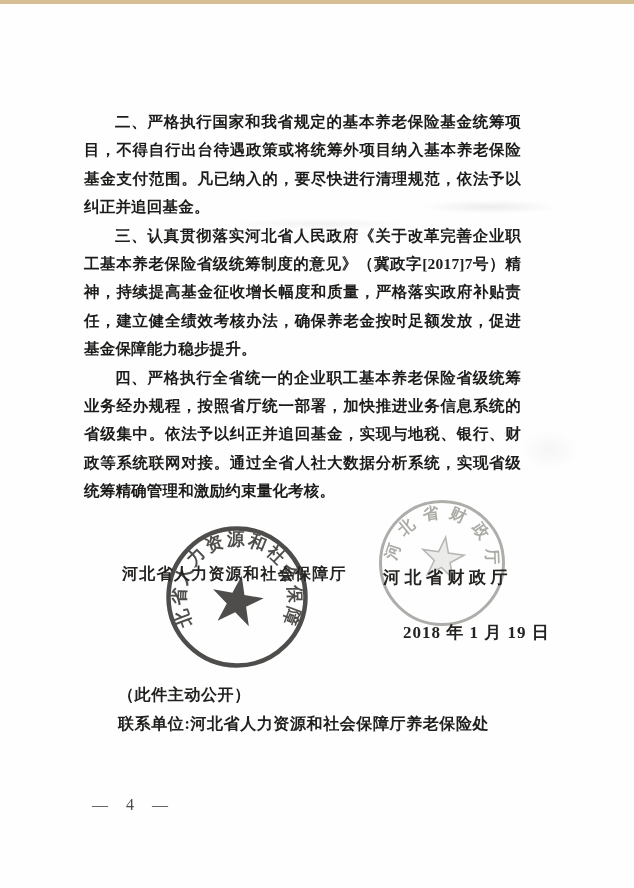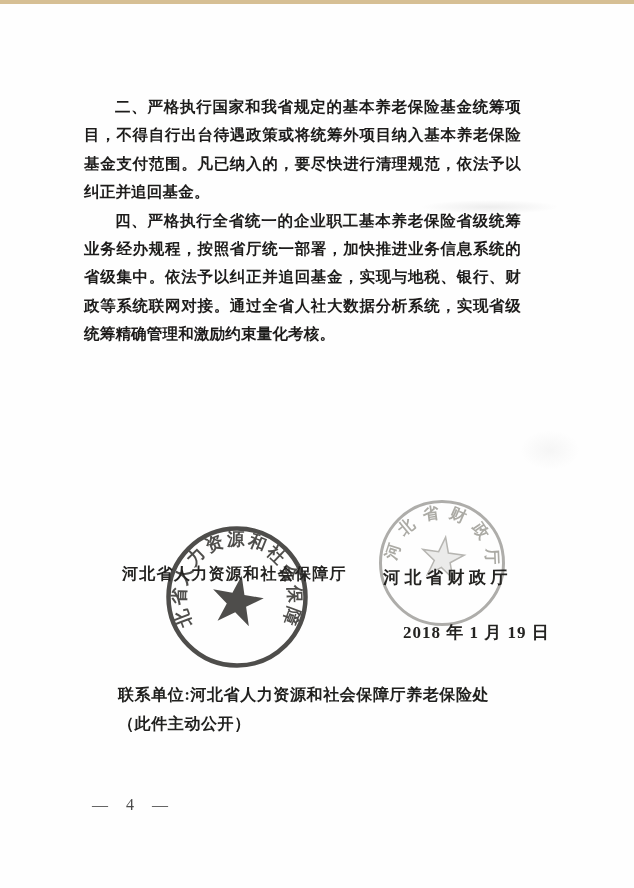--- a/index.html
+++ b/index.html
@@ -15,21 +15,21 @@
     background: #fefefe;
   }
   .scan-edge-top {
     position: absolute; top: 0; left: 0;
     width: 634px; height: 4px;
     background: #d6bf94;
   }
   
   .content {
     position: absolute;
-    left: 84px; top: 93px; width: 437px;
+    left: 84px; top: 108px; width: 437px;
     color: #1d1c1b;
     font-size: 15.5px;
     line-height: 28.4px;
     text-align: justify;
     text-justify: inter-character;
     letter-spacing: 0.2px;
   }
   .content p {
     margin: 0;
     text-indent: 2em;
@@ -93,20 +93,21 @@
 <div class="page">
 
   <div class="scan-edge-top"></div>
 
   <div class="smudge s1"></div>
   <div class="smudge s2"></div>
   <div class="smudge s3"></div>
 
   <div class="content">
     <p>二、严格执行国家和我省规定的基本养老保险基金统筹项目，不得自行出台待遇政策或将统筹外项目纳入基本养老保险基金支付范围。凡已纳入的，要尽快进行清理规范，依法予以纠正并追回基金。</p>
+    <p>三、认真贯彻落实河北省人民政府《关于改革完善企业职工基本养老保险省级统筹制度的意见》（冀政字[2017]7号）精神，持续提高基金征收增长幅度和质量，严格落实政府补贴责任，建立健全绩效考核办法，确保养老金按时足额发放，促进基金保障能力稳步提升。</p>
     <p>四、严格执行全省统一的企业职工基本养老保险省级统筹业务经办规程，按照省厅统一部署，加快推进业务信息系统的省级集中。依法予以纠正并追回基金，实现与地税、银行、财政等系统联网对接。通过全省人社大数据分析系统，实现省级统筹精确管理和激励约束量化考核。</p>
   </div>
 
   <div class="agency left">河北省人力资源和社会保障厅</div>
   <div class="agency right">河北省财政厅</div>
   <div class="sig-date">2018 年 1 月 19 日</div>
 
   <svg class="stamp left" width="146" height="146" viewBox="0 0 146 146">
     <circle cx="73" cy="73" r="68.5" fill="none" stroke="#3f3e3b" stroke-width="4.5"></circle>
     <defs>
@@ -125,19 +126,19 @@
     </defs>
     <g transform="rotate(8 66 66)">
       <text font-size="16" font-weight="700" fill="#97968f" letter-spacing="9" font-family="Liberation Serif, DejaVu Serif, serif">
         <textPath href="#rightSealArc" startOffset="50%" text-anchor="middle">河北省财政厅</textPath>
       </text>
       <polygon points="66,40 70.9,55.2 86.9,55.2 74,64.6 78.9,79.8 66,70.4 53.1,79.8 58,64.6 45.1,55.2 61.1,55.2" fill="rgba(155,154,150,0.25)" stroke="#a5a49f" stroke-width="1.5"></polygon>
     </g>
   </svg>
 
   <div class="footer">
+    <div>（此件主动公开）</div>
     <div>联系单位:河北省人力资源和社会保障厅养老保险处</div>
-    <div>（此件主动公开）</div>
   </div>
 
   <div class="page-number">— 4 —</div>
 
 </div>
 
 </body></html>

